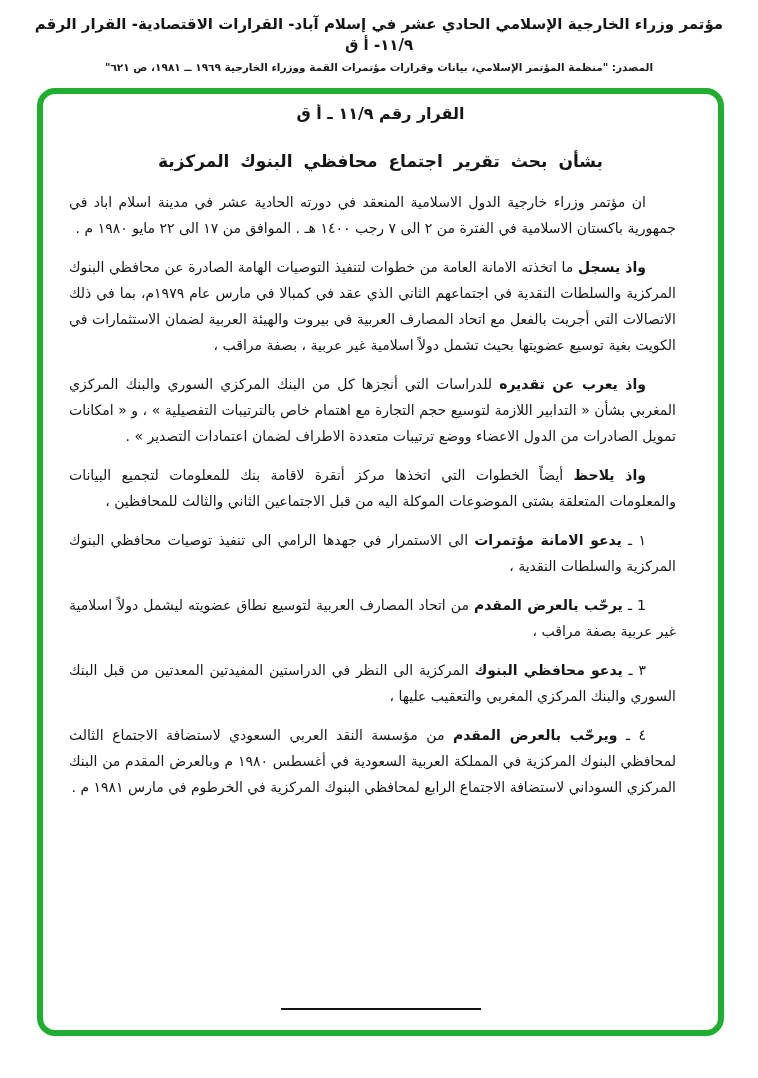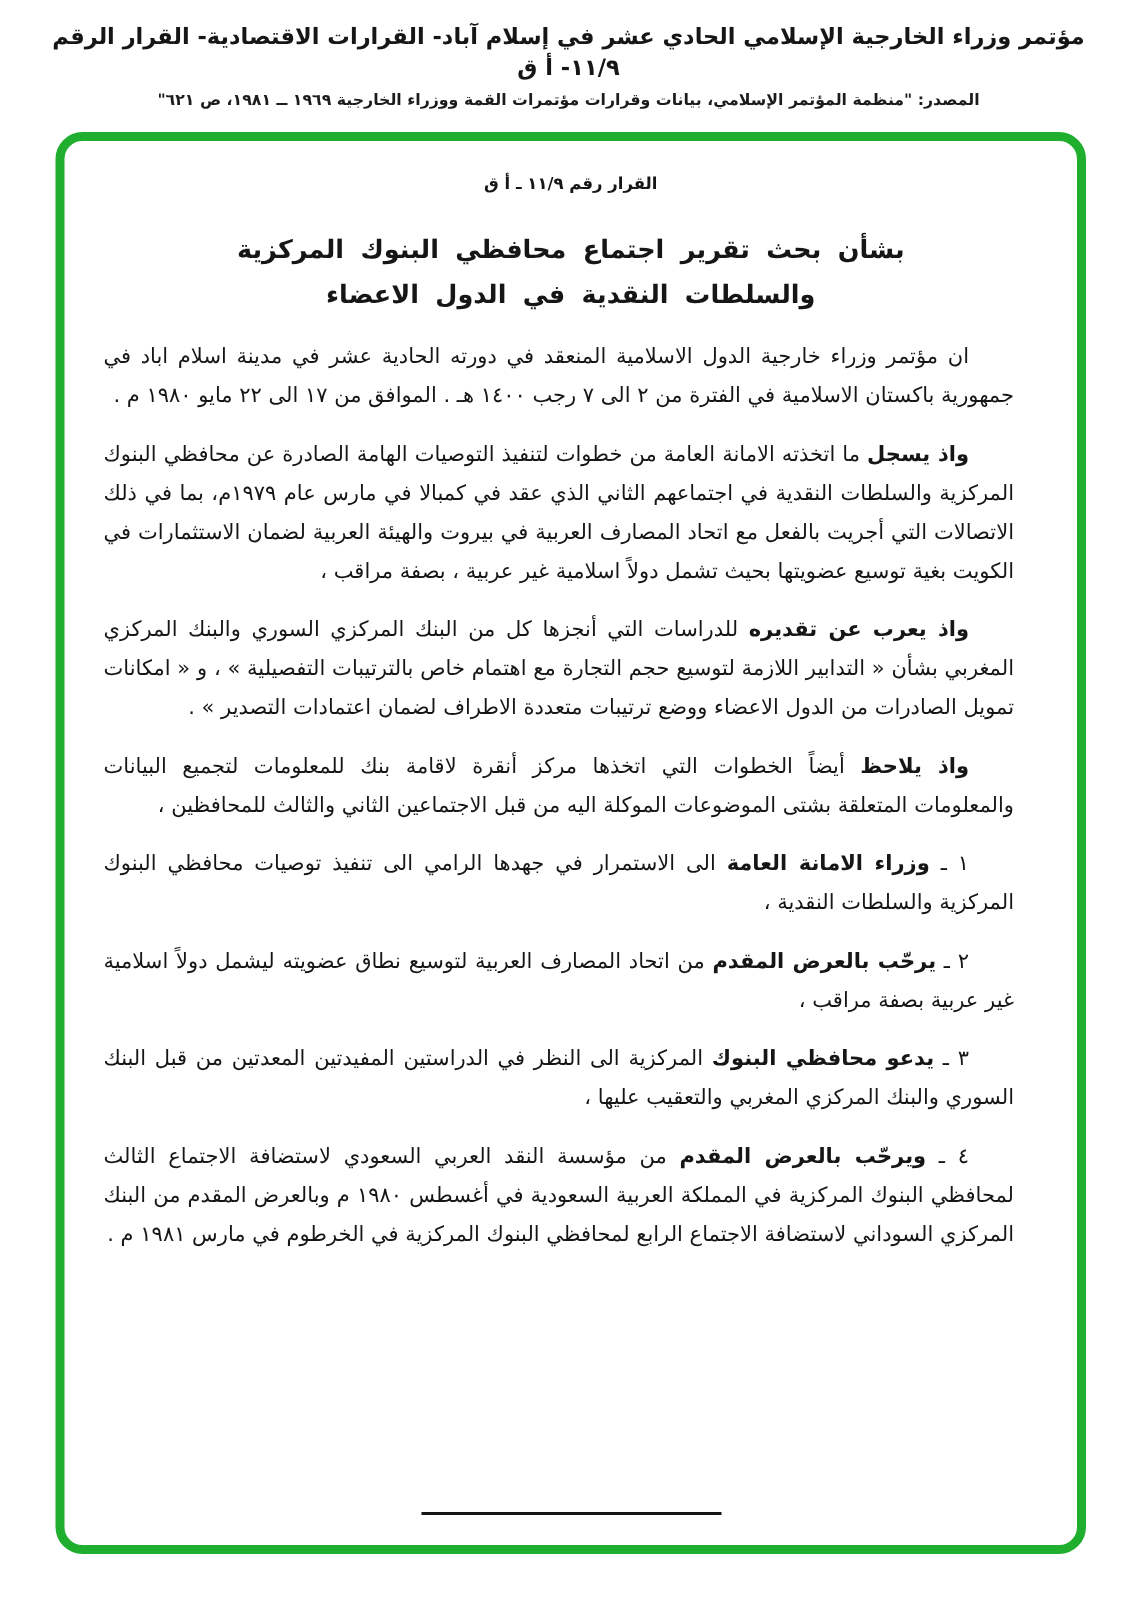--- a/index.html
+++ b/index.html
@@ -52,23 +52,23 @@
     top: 10px;
     right: 26px;
     left: 26px;
     bottom: 44px;
     overflow: hidden;
   }
   .doc-title {
     text-align: center;
   }
   .doc-title .res-number {
-    font-size: 11px;
+    font-size: 16px;
     font-weight: 600;
-    margin-top: 12px;
+    margin-top: 0;
   }
   .doc-title .res-subject {
     font-size: 17px;
     font-weight: 700;
     word-spacing: 5px;
     line-height: 1.75;
   }
   .doc-title .res-subject.first {
     margin-top: 24px;
   }
@@ -105,39 +105,38 @@
   <div class="header-line1">مؤتمر وزراء الخارجية الإسلامي الحادي عشر في إسلام آباد- القرارات الاقتصادية- القرار الرقم ١١/٩- أ ق</div>
   <div class="header-line2">المصدر: "منظمة المؤتمر الإسلامي، بيانات وقرارات مؤتمرات القمة ووزراء الخارجية ١٩٦٩ ــ ١٩٨١، ص ٦٢١"</div>
 </div>
 
 <div class="document-frame" style="border-color: rgb(31, 174, 46);">
   <div class="document-content">
 
     <div class="doc-title">
       <div class="res-number">القرار رقم ١١/٩ ـ أ ق</div>
       <div class="res-subject first">بشأن بحث تقرير اجتماع محافظي البنوك المركزية</div>
-      <div class="res-subject">والسلطات النقدية في الدول الاعضاء</div>
     </div>
 
     <div class="doc-body">
 
       <p class="para"><span>ان مؤتمر وزراء خارجية الدول الاسلامية المنعقد في دورته الحادية عشر في مدينة اسلام اباد في جمهورية باكستان الاسلامية في الفترة من ٢ الى ٧ رجب ١٤٠٠ هـ . الموافق من ١٧ الى ٢٢ مايو ١٩٨٠ م .</span></p>
 
 
       <p class="para"><span class="lead">واذ يسجل</span><span> ما اتخذته الامانة العامة من خطوات لتنفيذ التوصيات الهامة الصادرة عن محافظي البنوك المركزية والسلطات النقدية في اجتماعهم الثاني الذي عقد في كمبالا في مارس عام ١٩٧٩م، بما في ذلك الاتصالات التي أجريت بالفعل مع اتحاد المصارف العربية في بيروت والهيئة العربية لضمان الاستثمارات في الكويت بغية توسيع عضويتها بحيث تشمل دولاً اسلامية غير عربية ، بصفة مراقب ،</span></p>
 
       <p class="para"><span class="lead">واذ يعرب عن تقديره</span><span> للدراسات التي أنجزها كل من البنك المركزي السوري والبنك المركزي المغربي بشأن « التدابير اللازمة لتوسيع حجم التجارة مع اهتمام خاص بالترتيبات التفصيلية » ، و « امكانات تمويل الصادرات من الدول الاعضاء ووضع ترتيبات متعددة الاطراف لضمان اعتمادات التصدير » .</span></p>
 
       <p class="para"><span class="lead">واذ يلاحظ</span><span> أيضاً الخطوات التي اتخذها مركز أنقرة لاقامة بنك للمعلومات لتجميع البيانات والمعلومات المتعلقة بشتى الموضوعات الموكلة اليه من قبل الاجتماعين الثاني والثالث للمحافظين ،</span></p>
 
 
 
-      <p class="para"><span class="num">١ ـ </span><span class="lead">وزراء الامانة العامة</span><span> الى الاستمرار في جهدها الرامي الى تنفيذ توصيات محافظي البنوك المركزية والسلطات النقدية ،</span></p>
+      <p class="para"><span class="num">١ ـ </span><span class="lead">يدعو الامانة مؤتمرات</span><span> الى الاستمرار في جهدها الرامي الى تنفيذ توصيات محافظي البنوك المركزية والسلطات النقدية ،</span></p>
 
-      <p class="para"><span class="num">٢ ـ </span><span class="lead">يرحّب بالعرض المقدم</span><span> من اتحاد المصارف العربية لتوسيع نطاق عضويته ليشمل دولاً اسلامية غير عربية بصفة مراقب ،</span></p>
+      <p class="para"><span class="num">1 ـ </span><span class="lead">يرحّب بالعرض المقدم</span><span> من اتحاد المصارف العربية لتوسيع نطاق عضويته ليشمل دولاً اسلامية غير عربية بصفة مراقب ،</span></p>
 
       <p class="para"><span class="num">٣ ـ </span><span class="lead">يدعو محافظي البنوك</span><span> المركزية الى النظر في الدراستين المفيدتين المعدتين من قبل البنك السوري والبنك المركزي المغربي والتعقيب عليها ،</span></p>
 
       <p class="para"><span class="num">٤ ـ </span><span class="lead">ويرحّب بالعرض المقدم</span><span> من مؤسسة النقد العربي السعودي لاستضافة الاجتماع الثالث لمحافظي البنوك المركزية في المملكة العربية السعودية في أغسطس ١٩٨٠ م وبالعرض المقدم من البنك المركزي السوداني لاستضافة الاجتماع الرابع لمحافظي البنوك المركزية في الخرطوم في مارس ١٩٨١ م .</span></p>
 
     </div>
   </div>
 
   <div class="bottom-divider" style="border-top-color: rgb(21, 21, 21);"></div>
 </div>

